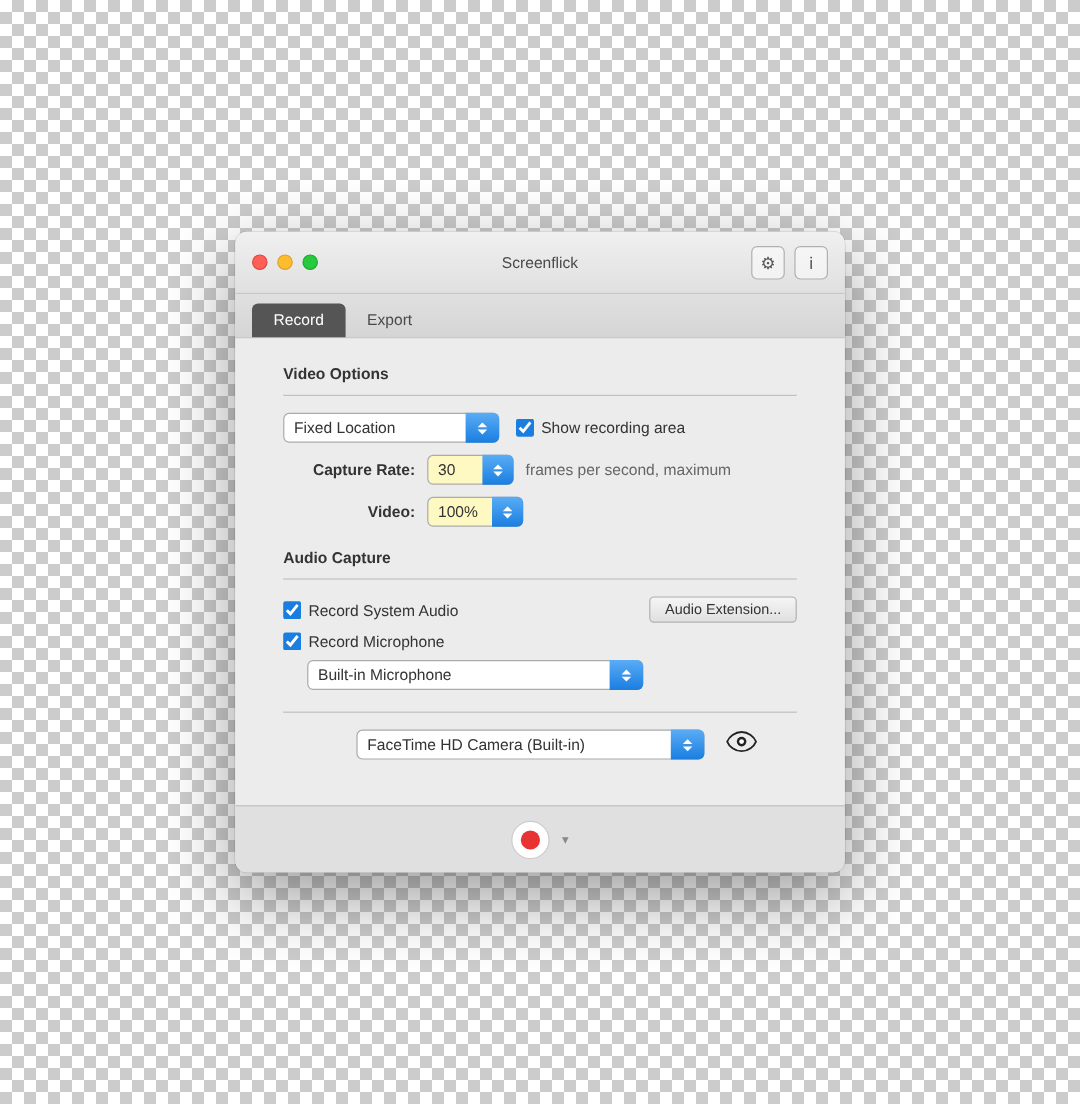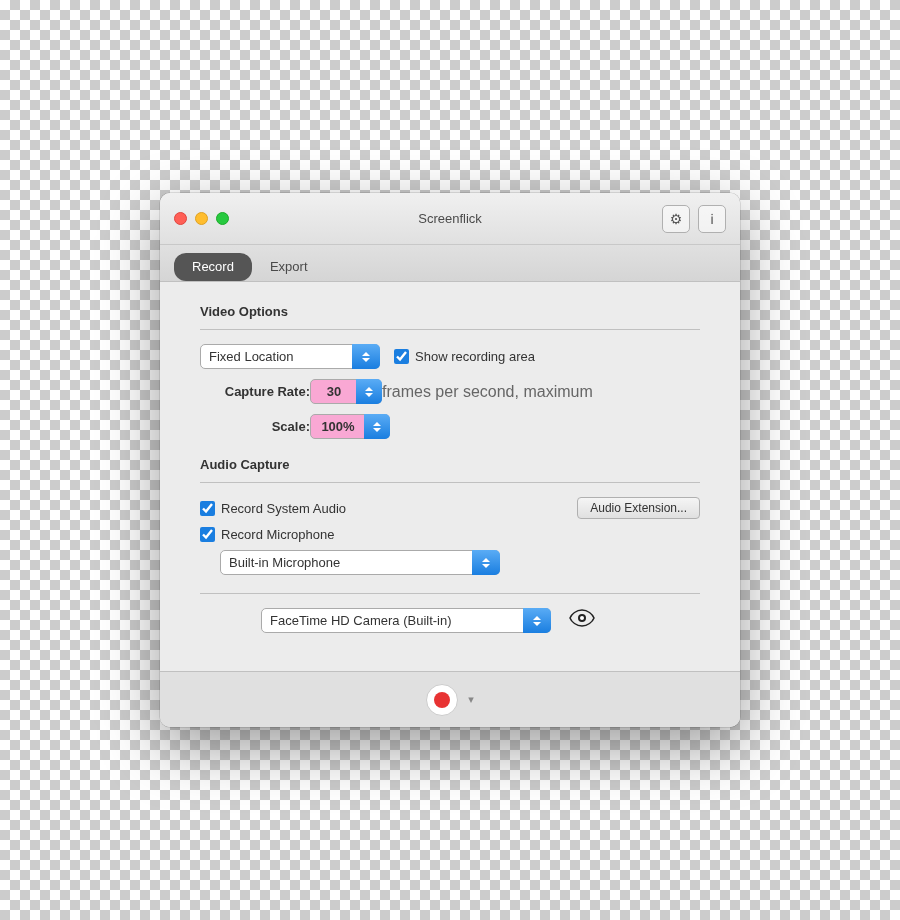--- a/index.html
+++ b/index.html
@@ -15,21 +15,21 @@
       background-size: 20px 20px;
       background-position: 0 0, 0 10px, 10px -10px, -10px 0px;
       background-color: #fff;
       display: flex;
       align-items: center;
       justify-content: center;
       font-family: -apple-system, BlinkMacSystemFont, "Helvetica Neue", Helvetica, Arial, sans-serif;
     }
 
     .window {
-      width: 580px;
+      width: 508px;
       background: #ececec;
       border-radius: 10px;
       box-shadow: 0 20px 60px rgba(0,0,0,0.4), 0 0 0 0.5px rgba(0,0,0,0.2);
       overflow: hidden;
       position: relative;
     }
 
     
     .title-bar {
       background: linear-gradient(to bottom, #f0f0f0, #e0e0e0);
@@ -102,21 +102,20 @@
       font-size: 13px;
       font-weight: 500;
       cursor: pointer;
       border-radius: 5px 5px 0 0;
       color: #4a4a4a;
     }
 
     .tab.active {
       background: #555;
       color: #fff;
-      border-radius: 12px;
     }
 
     .tab.inactive {
       background: transparent;
       color: #4a4a4a;
     }
 
     
     .content {
       padding: 22px 40px 20px;
@@ -139,20 +138,21 @@
 
     .section {
       margin-bottom: 18px;
     }
 
     
     .form-row {
       display: flex;
       align-items: center;
       margin-bottom: 10px;
+      gap: 10px;
     }
 
     .form-label {
       font-size: 13px;
       color: #333;
       font-weight: 600;
       text-align: right;
     }
 
     .form-label-right {
@@ -220,23 +220,22 @@
       align-items: center;
     }
 
     .spinbox-wrapper input {
       width: 72px;
       border: 1px solid #aaa;
       border-radius: 5px;
       padding: 4px 32px 4px 8px;
       font-size: 13px;
       color: #333;
-      background: #f9a8d4;
-      text-align: center;
-      font-weight: bold;
+      background: #fef9c3;
+      text-align: left;
     }
 
     .spinbox-arrow {
       position: absolute;
       right: 0;
       top: 0;
       bottom: 0;
       width: 26px;
       background: linear-gradient(to bottom, #5aacf5, #1a7ee0);
       border-radius: 0 5px 5px 0;
@@ -281,21 +280,21 @@
       accent-color: #1a7ee0;
       cursor: pointer;
     }
 
     .checkbox-label {
       font-size: 13px;
       color: #333;
     }
 
     .hint-text {
-      font-size: 16px;
+      font-size: 13px;
       color: #666;
     }
 
     .audio-ext-btn {
       margin-left: auto;
       padding: 3px 12px;
       font-size: 12px;
       background: linear-gradient(to bottom, #f5f5f5, #e0e0e0);
       border: 1px solid #b0b0b0;
       border-radius: 4px;
@@ -414,21 +413,21 @@
       <div class="form-row">
         <span class="form-label form-label-right" style="min-width:110px;">Capture Rate:</span>
         <div class="spinbox-wrapper">
           <input type="text" value="30" style="">
           <div class="spinbox-arrow"></div>
         </div>
         <span class="hint-text">frames per second, maximum</span>
       </div>
 
       <div class="form-row">
-        <span class="form-label form-label-right" style="min-width:110px;">Scale:</span>
+        <span class="form-label form-label-right" style="min-width:110px;">Video:</span>
         <div class="spinbox-wrapper">
           <input type="text" value="100%" style="width: 80px;">
           <div class="spinbox-arrow"></div>
         </div>
       </div>
     </div>
 
     <div class="section">
       <div class="section-header">Audio Capture</div>
       <div class="section-divider"></div>

